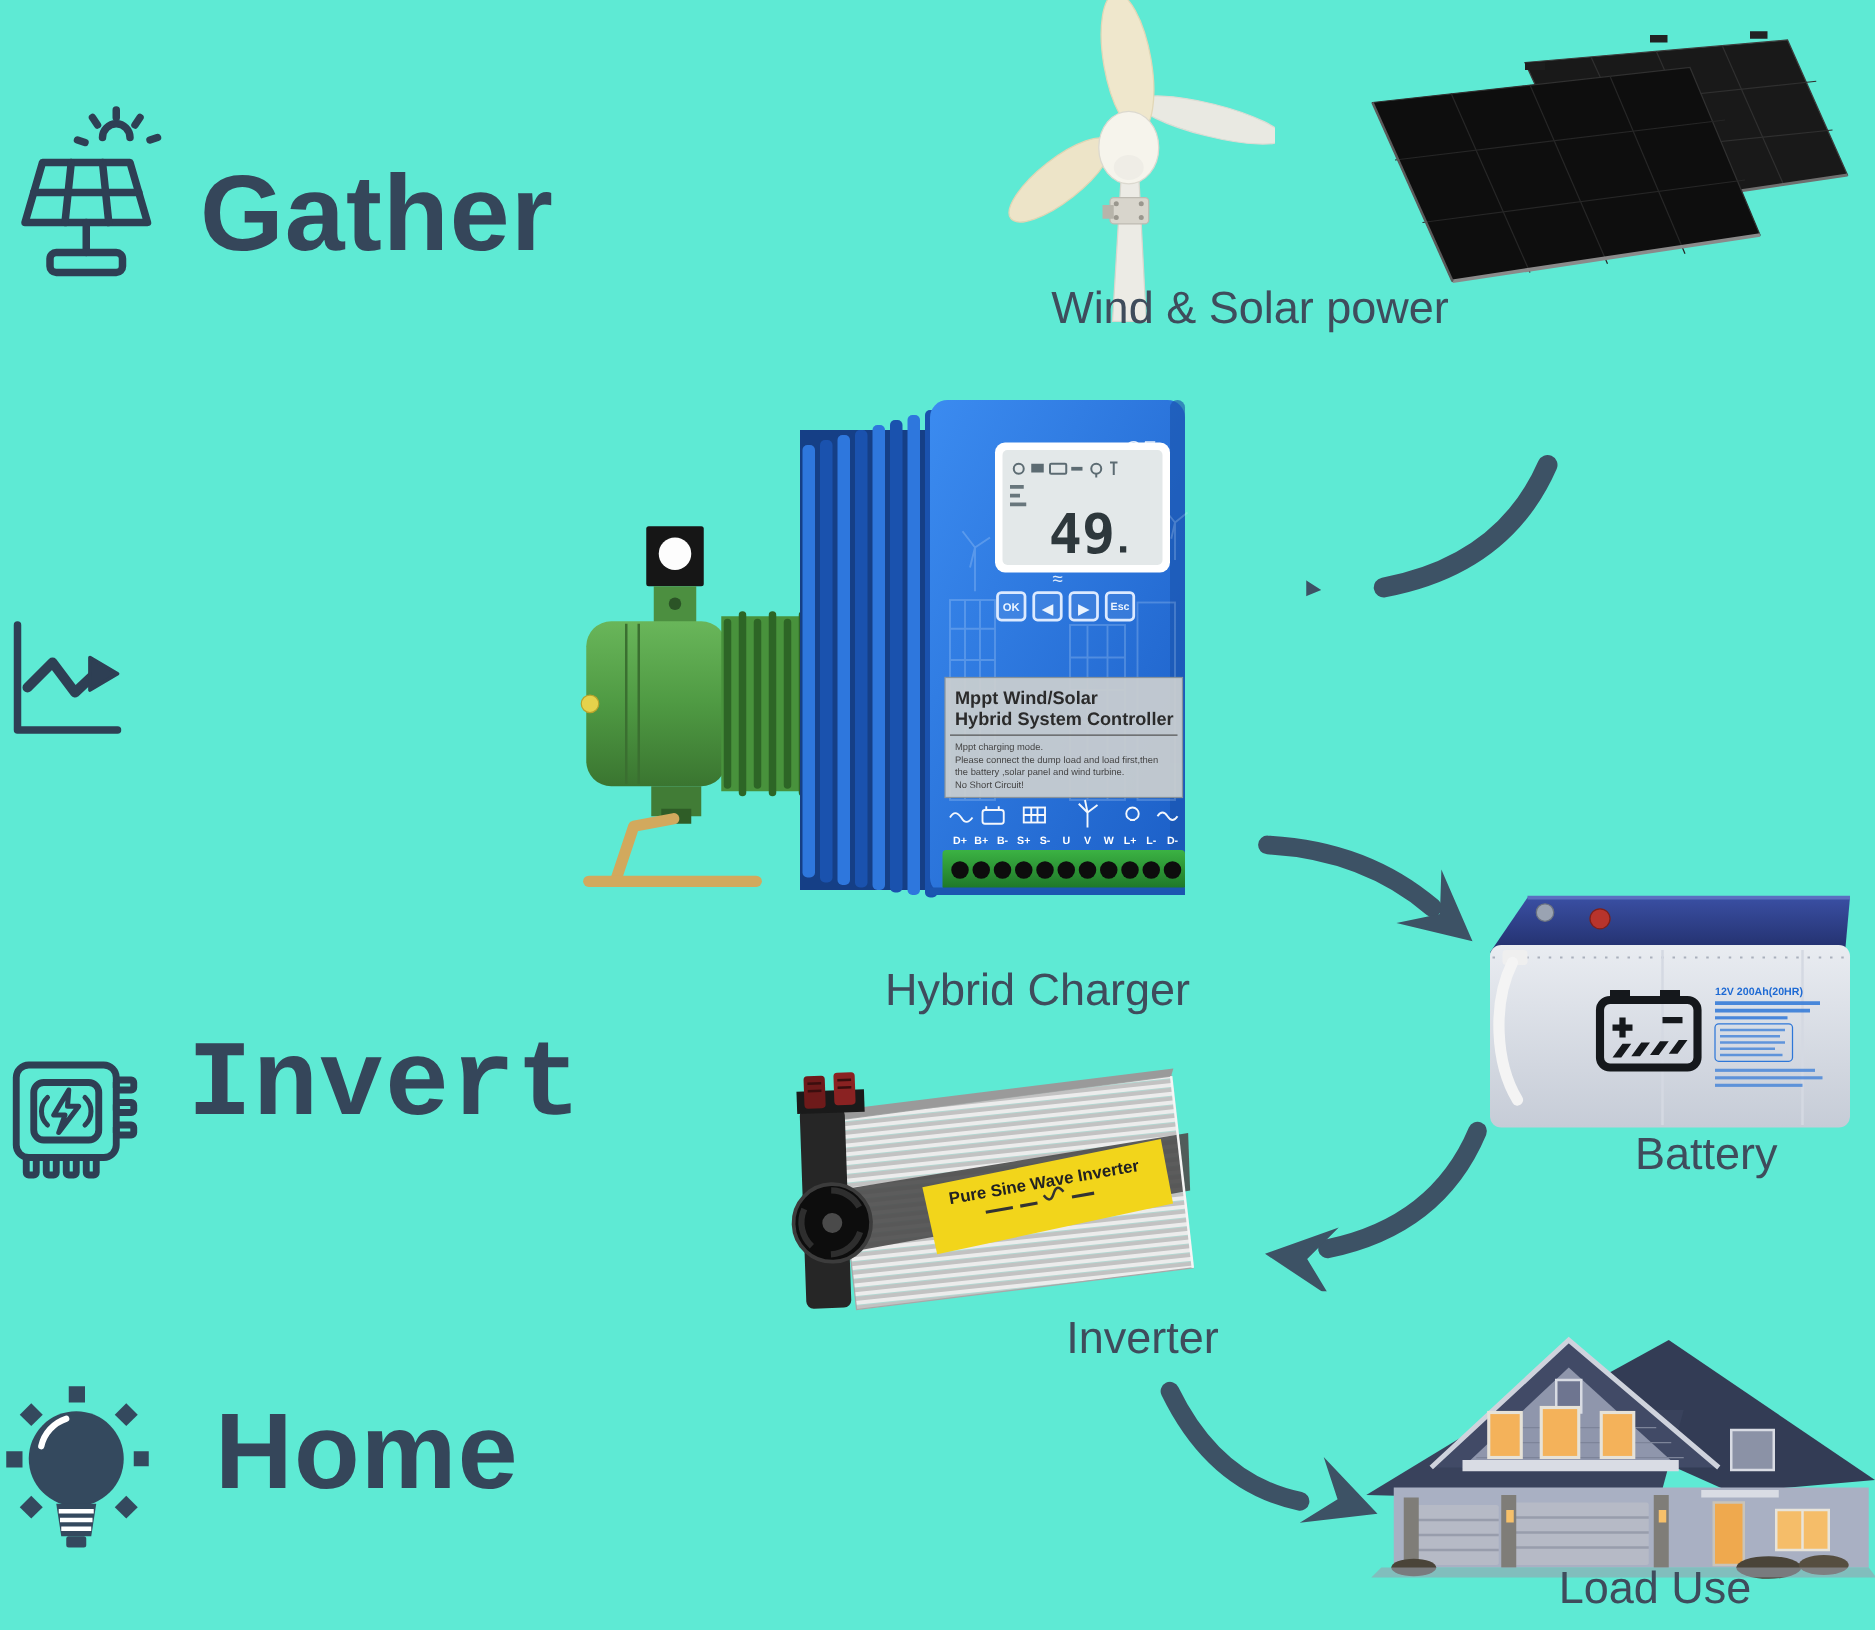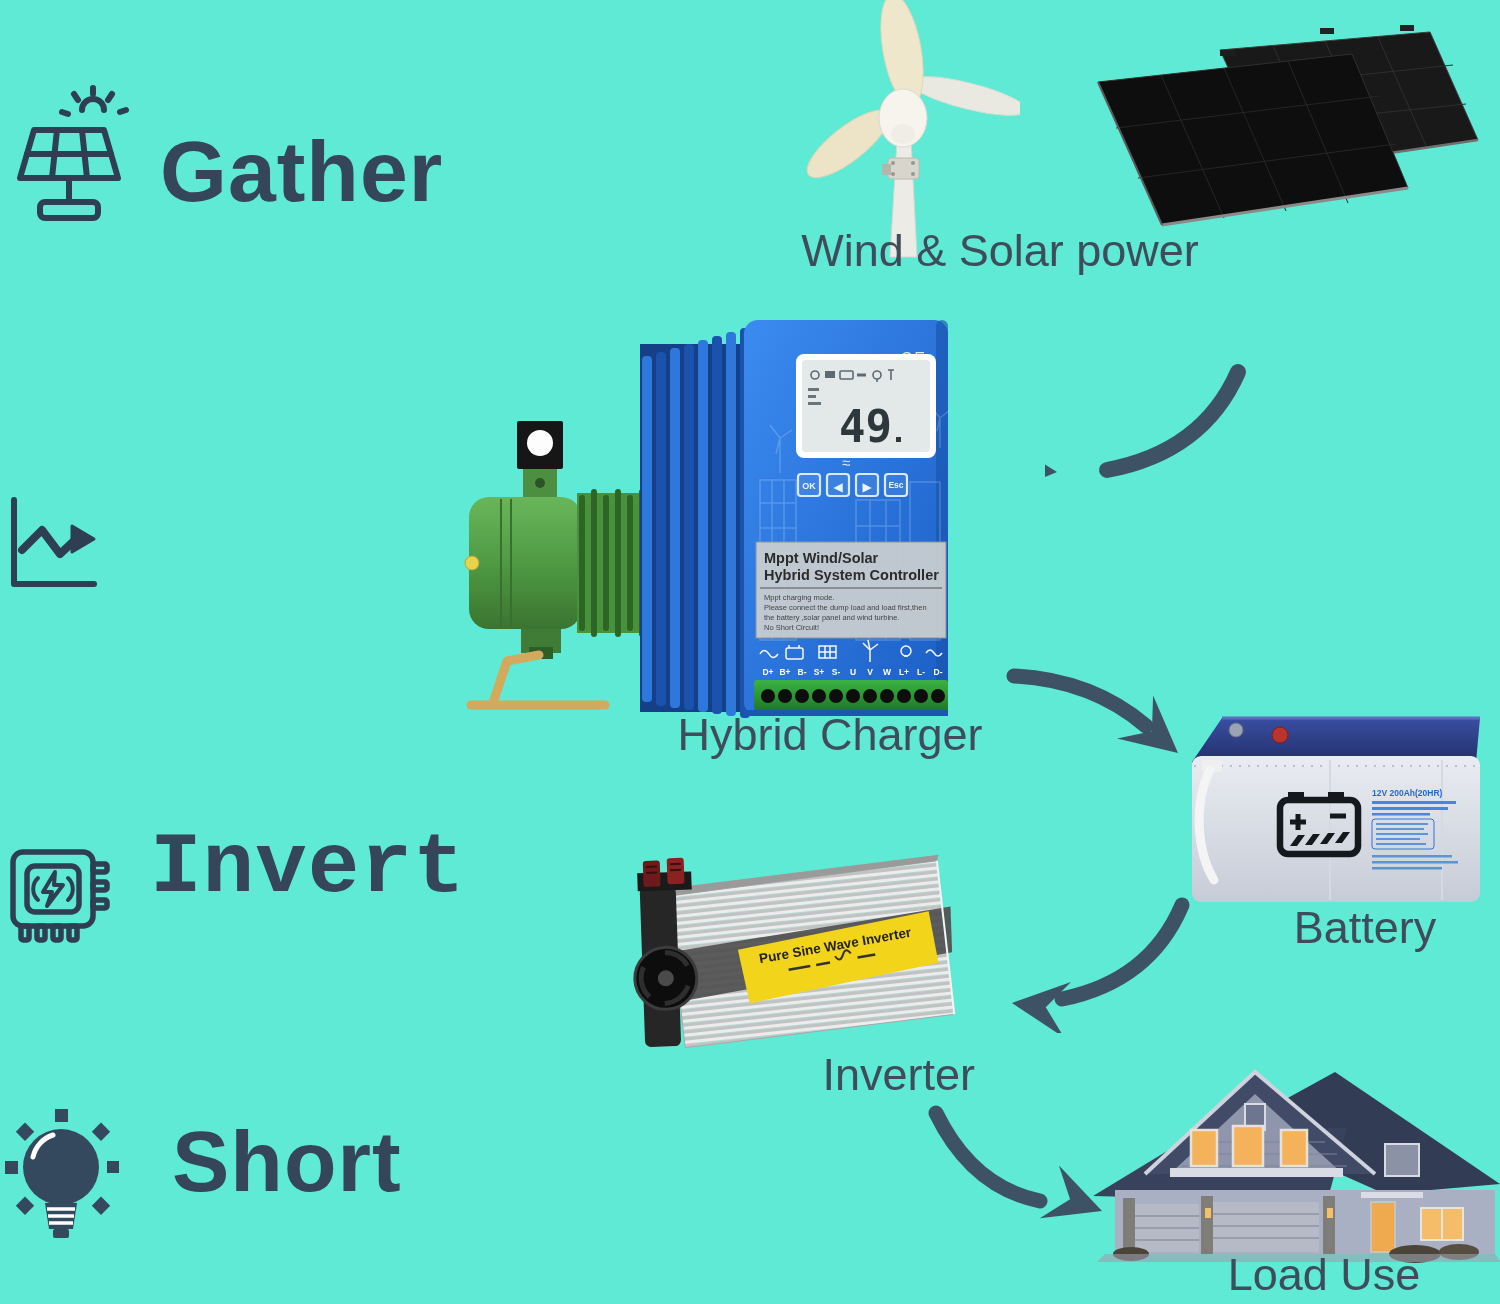--- a/index.html
+++ b/index.html
@@ -1,20 +1,20 @@
 <!DOCTYPE html>
 <html><head>
 <meta charset="utf-8">
 <style>
   html,body{margin:0;padding:0;background:#fff;}
   #canvas{position:relative;width:1500px;height:1304px;background:#5eead4;overflow:hidden;
           font-family:"Liberation Sans",sans-serif;}
   .abs{position:absolute;}
   .step-heading{font-size:86px;font-weight:700;color:#35465a;letter-spacing:1px;line-height:1;}
-  .cap{font-size:45px;font-weight:400;color:#3f4c5c;line-height:1.1;text-align:center;}
+  .cap{font-size:36px;font-weight:400;color:#3f4c5c;line-height:1.1;text-align:center;}
   svg text{font-family:"Liberation Sans",sans-serif;}
   .lcdnum{font-family:"DejaVu Sans Mono",monospace;font-weight:bold;}
 </style>
 </head>
 <body>
 
 <div id="canvas">
 
   <svg class="abs" style="left:12px;top:82px" width="118" height="152" viewBox="0 0 118 152">
     <g stroke="#2e3f54" stroke-width="6" fill="none" stroke-linejoin="round" stroke-linecap="round">
@@ -66,21 +66,21 @@
       <rect x="2" y="56" width="13" height="13"></rect>
       <rect x="104" y="56" width="12" height="12"></rect>
       <rect x="16" y="94" width="13" height="13" transform="rotate(45 22 100)"></rect>
       <rect x="92" y="94" width="13" height="13" transform="rotate(45 98 100)"></rect>
     </g>
     <path d="M30 52 a30 30 0 0 1 20 -22" stroke="#fff" stroke-width="5" fill="none" stroke-linecap="round"></path>
     <g stroke="#fff" stroke-width="3.5">
       <path d="M44 104 L72 104 M45 111 L71 111 M46 118 L70 118"></path>
     </g>
   </svg>
-  <div class="abs step-heading" style="left:172px;top:1118px;">Short</div>
+  <div class="abs step-heading" style="left:172px;top:1118px;">Home</div>
 
   <svg class="abs" style="left:790px;top:0px" width="230" height="258" viewBox="0 0 230 258">
     <polygon points="107,140 121,140 127,257 100,257" fill="#ecebe5" stroke="#d8d6cd"></polygon>
     <ellipse cx="178" cy="96" rx="60" ry="13" transform="rotate(14 178 96)" fill="#e9e9e2" stroke="#dcdcd4"></ellipse>
     <ellipse cx="112" cy="50" rx="19" ry="56" transform="rotate(-10 112 50)" fill="#efe7cc" stroke="#e2d7b6"></ellipse>
     <ellipse cx="58" cy="144" rx="17" ry="50" transform="rotate(52 58 144)" fill="#ede4c8" stroke="#e0d5b4"></ellipse>
     <ellipse cx="113" cy="118" rx="24" ry="29" fill="#f6f4ec" stroke="#dcd9cf"></ellipse>
     <ellipse cx="113" cy="134" rx="12" ry="10" fill="#efede6"></ellipse>
     <rect x="98" y="158" width="31" height="21" rx="3" fill="#d8d5cc" stroke="#bdbab1"></rect>
     <rect x="92" y="164" width="9" height="11" fill="#b7b4aa"></rect>
@@ -274,21 +274,21 @@
         <circle cx="213" cy="398" r="7" fill="#0d0d0d"></circle>
       <circle cx="230" cy="398" r="7" fill="#0d0d0d"></circle>
         <circle cx="247" cy="398" r="7" fill="#0d0d0d"></circle>
       <circle cx="264" cy="398" r="7" fill="#0d0d0d"></circle>
         <circle cx="281" cy="398" r="7" fill="#0d0d0d"></circle>
       <circle cx="298" cy="398" r="7" fill="#0d0d0d"></circle>
     </g>
     <rect x="104" y="412" width="204" height="6" fill="#1b56b0"></rect>
   </svg>
 
-  <div class="abs cap" style="left:650px;top:710px;width:360px;">Hybrid Charger</div>
+  <div class="abs cap" style="left:650px;top:772px;width:360px;">Hybrid Charger</div>
 
   <svg class="abs" style="left:1000px;top:650px" width="195" height="115" viewBox="0 0 195 115">
     <path d="M14 26 Q 92 30 146 76" stroke="#3d5265" stroke-width="15" fill="none" stroke-linecap="round"></path>
     <g transform="translate(178,103) rotate(40)">
       <polygon points="0,0 -56,-28 -34,0 -56,28" fill="#3d5265"></polygon>
     </g>
   </svg>
 
   <svg class="abs" style="left:1180px;top:700px" width="310" height="215" viewBox="0 0 310 215">
     <defs>

